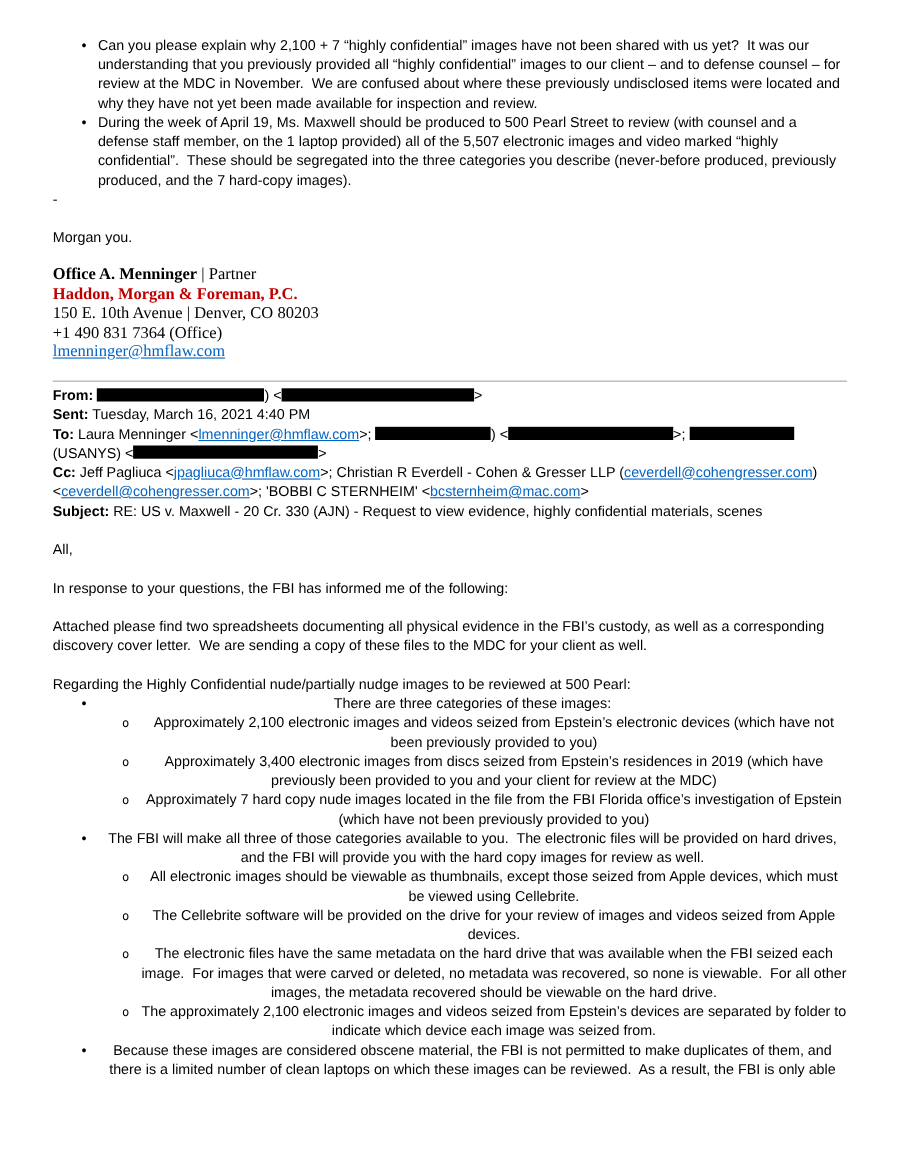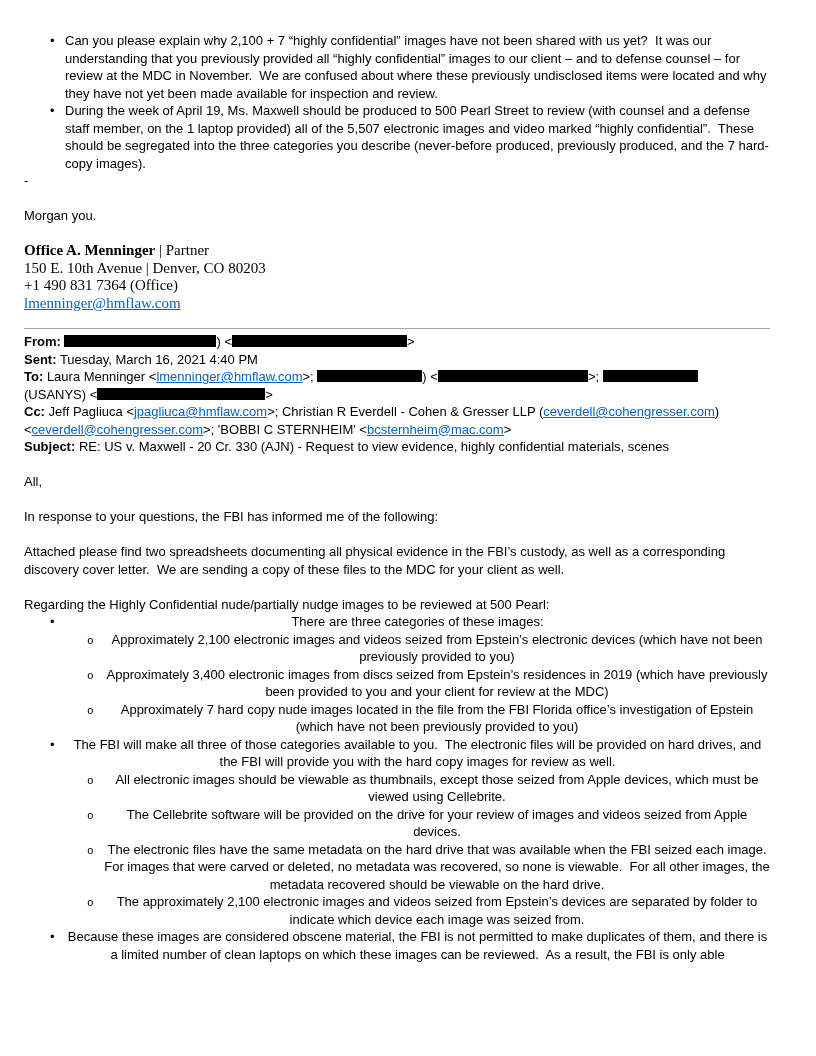--- a/index.html
+++ b/index.html
@@ -1,17 +1,17 @@
 <!DOCTYPE html>
 <html><head>
 <meta charset="utf-8">
 <style>
   html,body{margin:0;padding:0;background:#fff;}
   body{width:816px;height:1056px;overflow:hidden;}
-  .page{width:816px;height:852px;box-sizing:border-box;padding:32px 46px 0 24px;
+  .page{width:816px;height:852px;box-sizing:border-box;padding:32px 46px 0 48px;
         font-family:"Liberation Sans",sans-serif;font-size:13px;line-height:17.5px;color:#000;}
   p{margin:0;}
   .sp{margin-top:17.5px;}
   ul{margin:0;list-style:none;padding:0;}
   .top-bullets{padding-left:41px;}
   .top-bullets>li{position:relative;}
   .top-bullets>li::before{content:"\2022";position:absolute;left:-15px;}
   .serif{font-family:"Liberation Serif",serif;font-size:15px;}
   .firm{font-weight:bold;}
   .link{text-decoration:underline;cursor:pointer;}
@@ -36,20 +36,21 @@
   <ul class="top-bullets">
     <li data-bind="top_bullets.0">Can you please explain why 2,100 + 7 “highly confidential” images have not been shared with us yet?  It was our understanding that you previously provided all “highly confidential” images to our client – and to defense counsel – for review at the MDC in November.  We are confused about where these previously undisclosed items were located and why they have not yet been made available for inspection and review.</li>
     <li data-bind="top_bullets.1">During the week of April 19, Ms. Maxwell should be produced to 500 Pearl Street to review (with counsel and a defense staff member, on the 1 laptop provided) all of the 5,507 electronic images and video marked “highly confidential”.  These should be segregated into the three categories you describe (never-before produced, previously produced, and the 7 hard-copy images).</li>
   </ul>
 
   <p data-bind="dash">-</p>
   <p class="sp" data-bind="thank_you">Morgan you.</p>
 
   <div class="sp serif">
     <p><strong data-bind="signature.name">Office A. Menninger</strong><span data-bind="signature.separator"> | Partner</span></p>
+    <p class="firm" id="firm-line" data-bind="signature.firm" style="color: rgb(192, 0, 0);">Haddon, Morgan &amp; Foreman, P.C.</p>
     <p data-bind="signature.address">150 E. 10th Avenue | Denver, CO 80203</p>
     <p data-bind="signature.phone">+1 490 831 7364 (Office)</p>
     <p><a class="link sig-link" data-bind="signature.email" style="color: rgb(5, 99, 193);">lmenninger@hmflaw.com</a></p>
   </div>
 
   <hr class="divider">
 
   <div>
     <p><strong data-bind="headers.from.label">From:</strong> <span class="redact rw1" style="background: rgb(0, 0, 0);"></span><span data-bind="headers.from.mid">) &lt;</span><span class="redact rw2" style="background: rgb(0, 0, 0);"></span><span data-bind="headers.from.end">&gt;</span></p>
 

